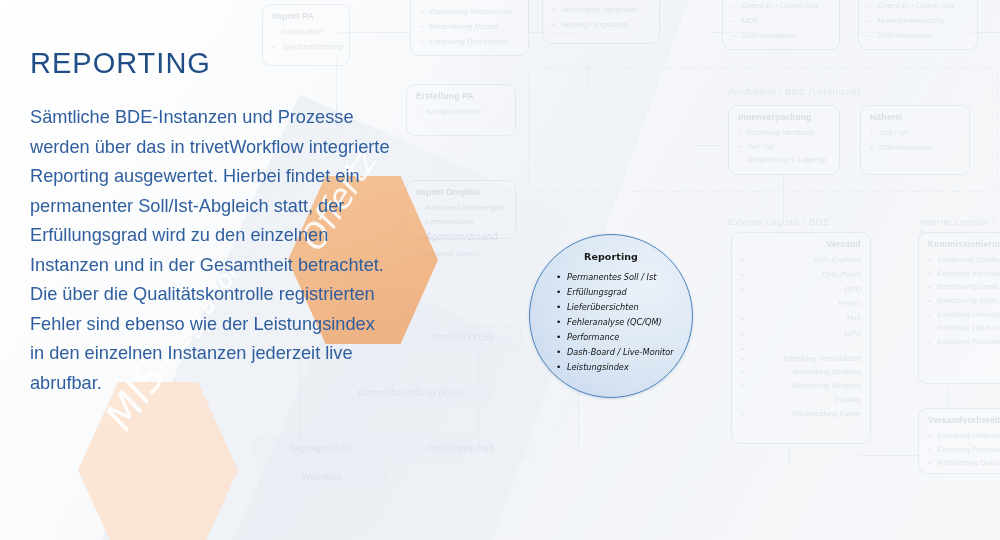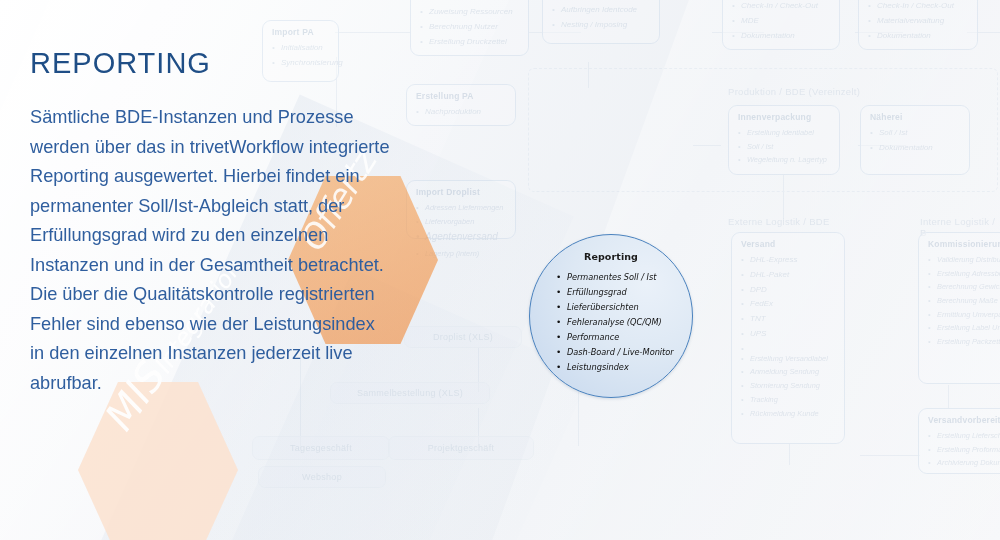--- a/index.html
+++ b/index.html
@@ -252,21 +252,21 @@
     <div class="conn" style="left:300px; top:348px; width:1px; height:100px;"></div>
     <div class="conn" style="left:478px; top:348px; width:1px; height:44px;"></div>
     <div class="conn" style="left:478px; top:408px; width:1px; height:38px;"></div>
     <div class="conn" style="left:578px; top:290px; width:1px; height:156px;"></div>
 
     <div class="dgroup-frame" style="left:528px; top:68px; width:470px; height:124px;"></div>
     <div class="dgroup-label" style="left:728px; top:86px;">Produktion / BDE (Vereinzelt)</div>
     <div class="dgroup-label" style="left:728px; top:216px;">Externe Logistik / BDE</div>
     <div class="dgroup-label" style="left:920px; top:216px;">Interne Logistik / B</div>
 
-    <div class="dbox" style="left:262px; top:20px; width:77px; height:62px;">
+    <div class="dbox" style="left:262px; top:4px; width:88px; height:62px;">
       <div class="dtitle">Import PA</div>
       <ul>
         <li>Initialisation</li>
         <li>Synchronisierung</li>
       </ul>
     </div>
 
     <div class="dbox" style="left:410px; top:-26px; width:119px; height:82px;">
       <ul style="margin-top:24px;">
         <li>Zuweisung Ressourcen</li>
@@ -291,21 +291,21 @@
     </div>
 
     <div class="dbox" style="left:858px; top:-34px; width:120px; height:84px;">
       <ul style="margin-top:26px;">
         <li>Check-In / Check-Out</li>
         <li>Materialverwaltung</li>
         <li>Dokumentation</li>
       </ul>
     </div>
 
-    <div class="dbox" style="left:406px; top:84px; width:110px; height:42px;">
+    <div class="dbox" style="left:406px; top:84px; width:110px; height:52px;">
       <div class="dtitle">Erstellung PA</div>
       <ul>
           <li>Nachproduktion</li>
         </ul>
     </div>
 
 
     <div class="dbox" style="left:406px; top:180px; width:110px; height:59px;">
       <div class="dtitle">Import Droplist</div>
       <ul>
@@ -327,21 +327,21 @@
     </div>
 
     <div class="dbox" style="left:860px; top:105px; width:110px; height:70px;">
       <div class="dtitle">Näherei</div>
       <ul>
         <li>Soll / Ist</li>
         <li>Dokumentation</li>
       </ul>
     </div>
 
-    <div class="dbox" style="left:731px; top:232px; width:114px; height:212px;">
+    <div class="dbox" style="left:731px; top:232px; width:140px; height:212px;text-align:right;">
       <div class="dtitle">Versand</div>
       <ul>
         <li>DHL-Express</li>
         <li>DHL-Paket</li>
         <li>DPD</li>
         <li>FedEx</li>
         <li>TNT</li>
         <li>UPS</li>
         <li style="list-style:none; height:10px;"></li>
         <li style="font-size:7.4px;">Erstellung Versandlabel</li>

